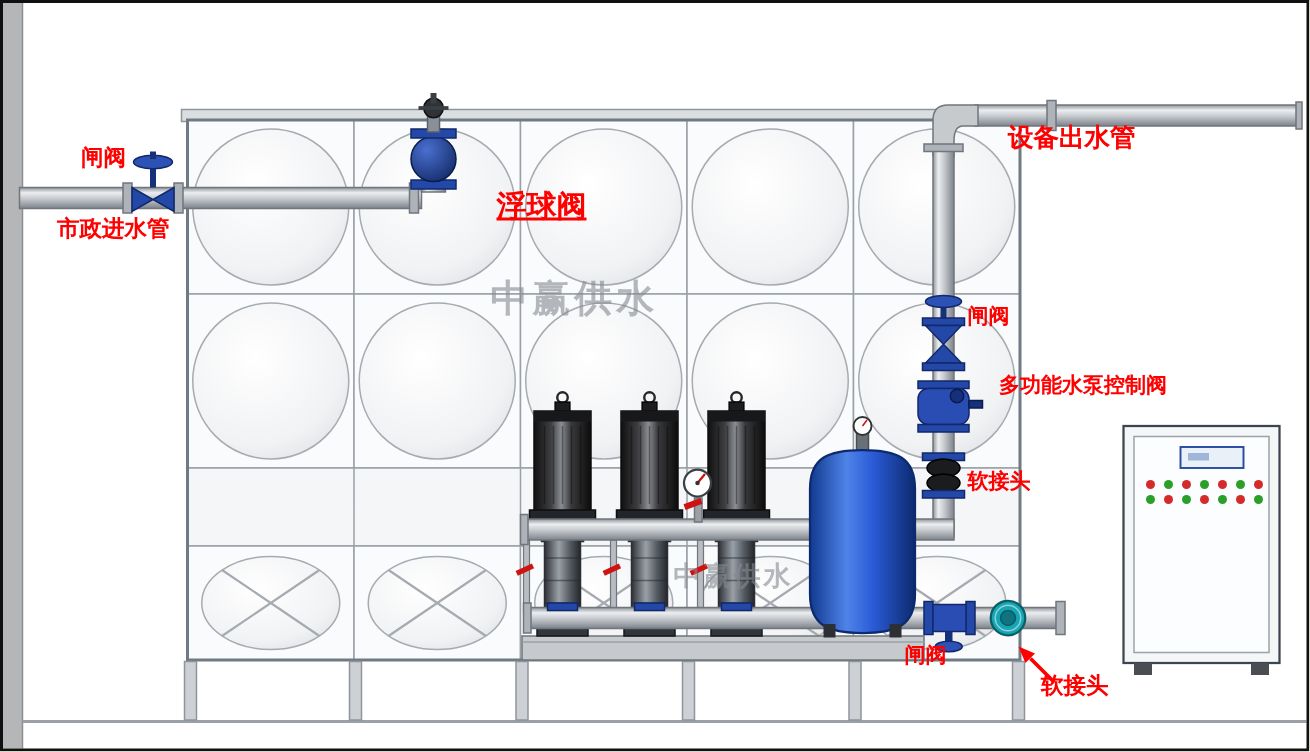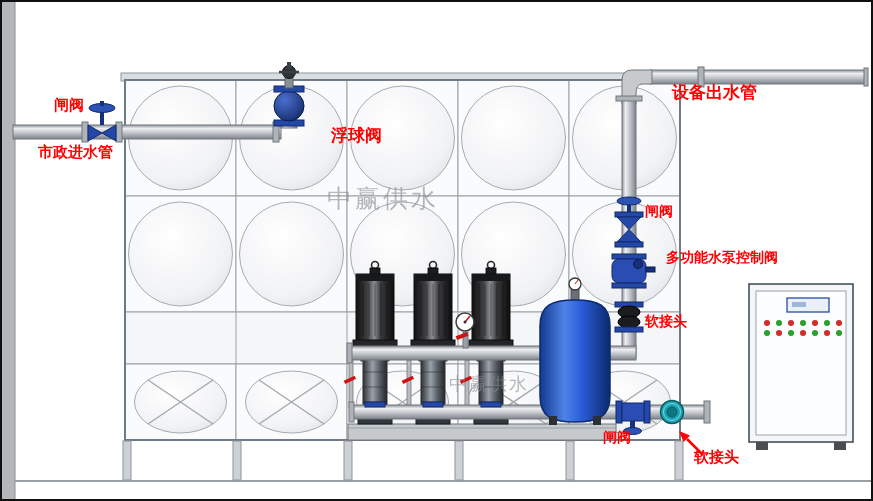--- a/index.html
+++ b/index.html
@@ -3,28 +3,28 @@
 <meta charset="utf-8">
 <style>
   * { margin:0; padding:0; box-sizing:border-box; }
   body { background:#d9d9d9; font-family:"Liberation Sans","DejaVu Sans",sans-serif; }
   .stage { position:relative; width:873px; height:501px; background:#fef9c3; overflow:hidden; }
   .stage svg { position:absolute; left:0; top:0; display:block; }
   .lbl { position:absolute; color:#ff0000; font-weight:bold; line-height:1.05; white-space:nowrap;
          font-family:"DejaVu Sans","Liberation Sans",sans-serif; }
   .lbl-gate-inlet  { left:54px;  top:98px;  font-size:15px; }
   .lbl-municipal   { left:26px;  top:145px; font-size:15px;margin-left:12px; }
-  .lbl-float       { left:331px; top:127px; font-size:17px; }
+  .lbl-float       { left:331px; top:127px; font-size:20px;text-decoration:underline; }
   .lbl-outlet      { left:672px; top:84px;  font-size:17px; }
   .lbl-gate-riser  { left:645px; top:204px; font-size:14px; }
   .lbl-ctrl-valve  { left:646px; top:250px; font-size:14px;margin-left:20px; }
   .lbl-flex-riser  { left:645px; top:314px; font-size:14px; }
   .lbl-gate-bottom { left:603px; top:430px; font-size:14px; }
   .lbl-flex-bottom { left:694px; top:450px; font-size:15px; }
-  .wm { position:absolute; font-weight:normal; color:#858b91; white-space:nowrap;
+  .wm { position:absolute; font-weight:bold; color:#858b91; white-space:nowrap;
         font-family:"DejaVu Sans","Liberation Sans",sans-serif; }
   .wm1 { left:327px; top:182px; font-size:25px; letter-spacing:3px; opacity:.6; }
   .wm2 { left:449px; top:372px; font-size:18px; letter-spacing:2px; opacity:.6; }
 </style>
 </head>
 <body>
 
 <div class="stage">
 
 <svg width="873" height="501" viewBox="0 0 873 501">

